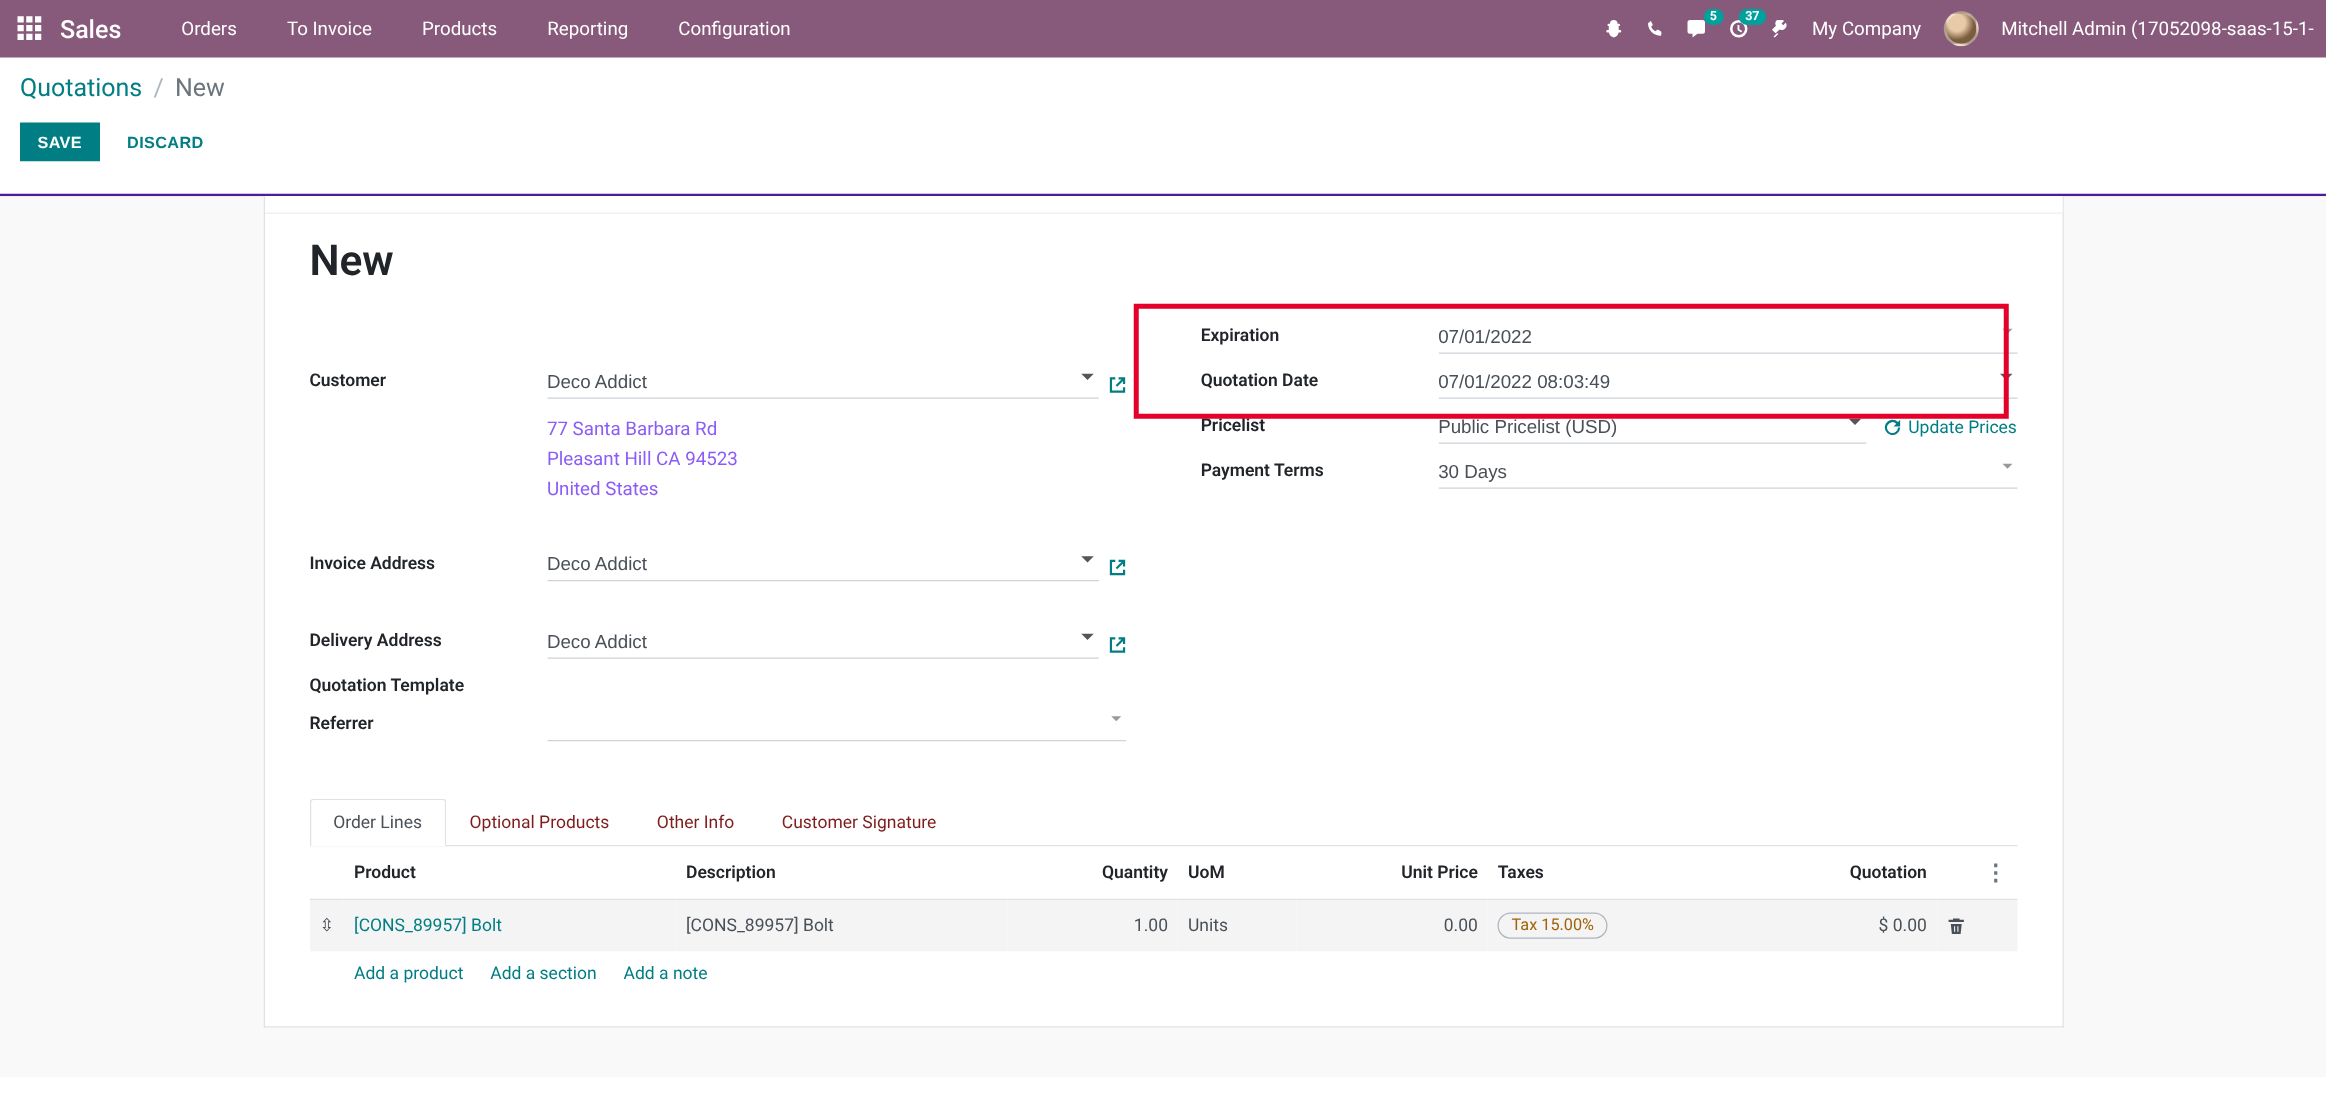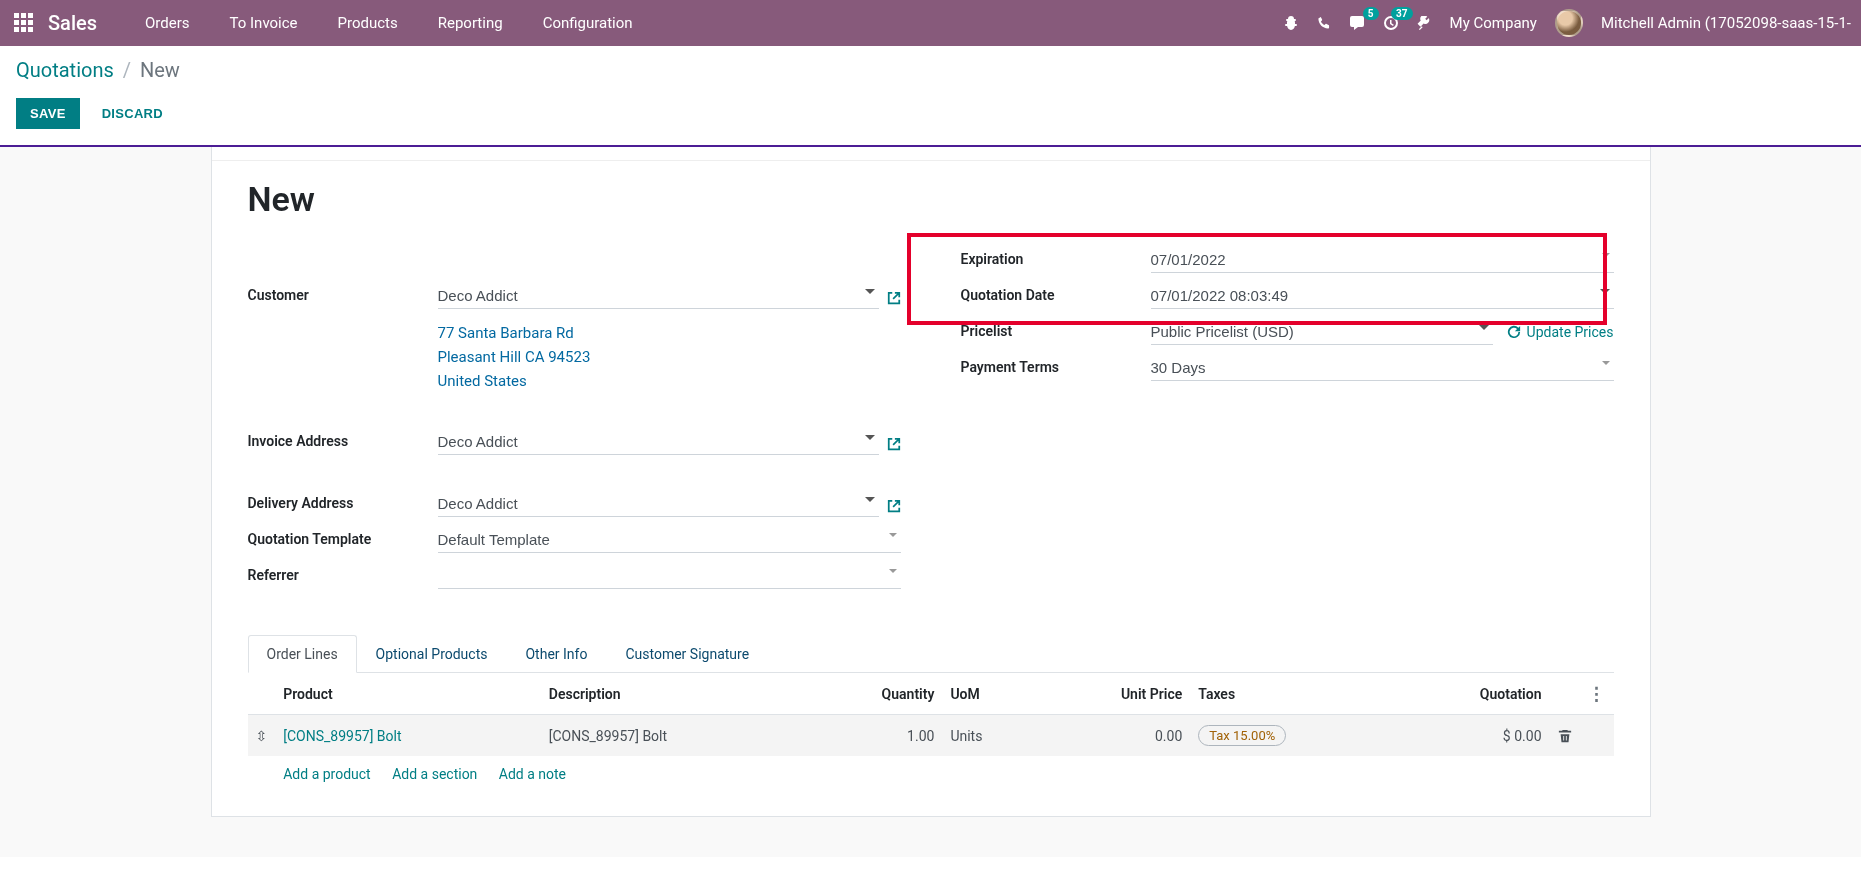--- a/index.html
+++ b/index.html
@@ -17,50 +17,50 @@
 .badge { position: absolute; top: -8px; right: -14px; background: #00a09d; color: #fff; font-size: 10px; font-weight: 700; padding: 1px 5px; border-radius: 8px; min-width: 16px; text-align: center; }
 .company-name { font-size: 15px; }
 .avatar { width: 28px; height: 28px; border-radius: 50%; background: radial-gradient(circle at 35% 30%, #e8c9a8 30%, #7a5c3f 60%); border: 2px solid rgba(255,255,255,.4); }
 .user-name { font-size: 15px; white-space: nowrap; }
 
 
 .control-panel { padding: 12px 16px 16px; border-bottom: 2px solid #4c1d95; }
 .breadcrumb { font-size: 20px; color: #6c757d; margin-bottom: 16px; }
 .breadcrumb a { color: #017e84; text-decoration: none; }
 .breadcrumb .sep { color: #adb5bd; margin: 0 4px; }
-.cp-buttons { display: flex; gap: 0; align-items: center; }
+.cp-buttons { display: flex; gap: 0; align-items: center; margin-bottom: 10px; }
 .btn-primary { background: #017e84; color: #fff; border: none; padding: 8px 14px; font-size: 13px; font-weight: 700; cursor: pointer; letter-spacing: .3px; }
 .btn-link { background: none; border: none; color: #017e84; padding: 8px 14px; font-size: 13px; font-weight: 700; cursor: pointer; letter-spacing: .3px; margin-left: 8px; }
 
 
 .sheet-wrap { background: #f9f9f9; padding: 0 24px 40px; }
 .sheet { background: #fff; max-width: 1440px; margin: 0 auto; border: 1px solid #dee2e6; border-top: none; padding: 24px 36px; position: relative; }
 .statusbar { height: 14px; border-bottom: 1px solid #eee; margin: -24px -36px 18px; background: linear-gradient(#fff,#fff); }
 h1.title { font-size: 34px; font-weight: 600; margin: 8px 0 28px; }
 
 .form-grid { display: flex; gap: 60px; }
 .col { flex: 1; }
 .row { display: flex; align-items: flex-start; margin-bottom: 10px; }
 .label { width: 190px; flex-shrink: 0; font-weight: 600; padding-top: 4px; font-size: 14px; }
 .field { flex: 1; position: relative; }
 .input-line { width: 100%; border: none; border-bottom: 1px solid #ced4da; padding: 4px 22px 4px 0; font-size: 15px; background: transparent; color: #495057; outline: none; }
 .caret-down { position: absolute; right: 4px; top: 6px; width: 0; height: 0; border-left: 5px solid transparent; border-right: 5px solid transparent; border-top: 5px solid #555; pointer-events: none; }
 .caret-down.small { border-left-width:4px; border-right-width:4px; border-top-width:4px; border-top-color:#999; }
 .ext-link { color: #017e84; margin-left: 8px; cursor: pointer; flex-shrink: 0; padding-top: 4px; }
-.address { font-size: 15px; color: #0369a1; line-height: 1.6; margin-top: 2px; }
+.address { font-size: 15px; color: #8b5cf6; line-height: 1.6; margin-top: 2px; }
 .with-ext { display: flex; align-items: flex-start; margin-top: 36px; }
 .with-ext .field { display: flex; align-items: center; }
 .field-inner { position: relative; flex: 1; }
 .update-link { color: #017e84; margin-left: 14px; font-size: 14px; display: inline-flex; align-items: center; gap: 6px; cursor: pointer; white-space: nowrap; }
 
 .red-highlight { position: absolute; border: 4px solid #e4002b; pointer-events: none; z-index: 5; }
 
 
 .tabs { display: flex; border-bottom: 1px solid #dee2e6; margin-top: 36px; }
-.tab { padding: 10px 18px; color: #0c4a6e; cursor: pointer; border: 1px solid transparent; border-bottom: none; margin-bottom: -1px; font-size: 14px; }
+.tab { padding: 10px 18px; color: #7f1d1d; cursor: pointer; border: 1px solid transparent; border-bottom: none; margin-bottom: -1px; font-size: 14px; }
 .tab.active { color: #495057; border-color: #dee2e6; border-bottom: 1px solid #fff; background: #fff; border-top-left-radius: 3px; border-top-right-radius: 3px; }
 
 
 .tbl { width: 100%; border-collapse: collapse; }
 .tbl th { text-align: left; font-weight: 600; padding: 10px 8px; border-bottom: 1px solid #dee2e6; font-size: 14px; color: #212529; }
 .tbl th.num, .tbl td.num { text-align: right; }
 .tbl td { padding: 10px 8px; font-size: 14px; color: #495057; vertical-align: middle; }
 .tbl tr.data-row td { background: #f4f4f4; }
 .product-link { color: #017e84; }
 .tax-pill { display: inline-block; border: 1px solid #adb5bd; border-radius: 12px; padding: 2px 10px; font-size: 13px; color: #a16207; }
@@ -196,26 +196,20 @@
             </div>
             <span class="ext-link">
               <svg width="14" height="14" viewBox="0 0 16 16" fill="none" stroke="currentColor" stroke-width="2">
                   <path d="M6 2H2v12h12v-4M9 2h5v5M14 2L7 9"></path>
                 </svg>
             </span>
           </div>
         </div>
         <div class="row">
           <div class="label">Quotation Template</div>
-          <div class="field">
-            <div class="field-inner">
-              <input class="input-line" value="Default Template" style="">
-              <div class="caret-down small"></div>
-            </div>
-          </div>
         </div>
         <div class="row">
           <div class="label">Referrer</div>
           <div class="field">
             <div class="field-inner">
               <input class="input-line" value="" style="">
               <div class="caret-down small"></div>
             </div>
           </div>
         </div>

